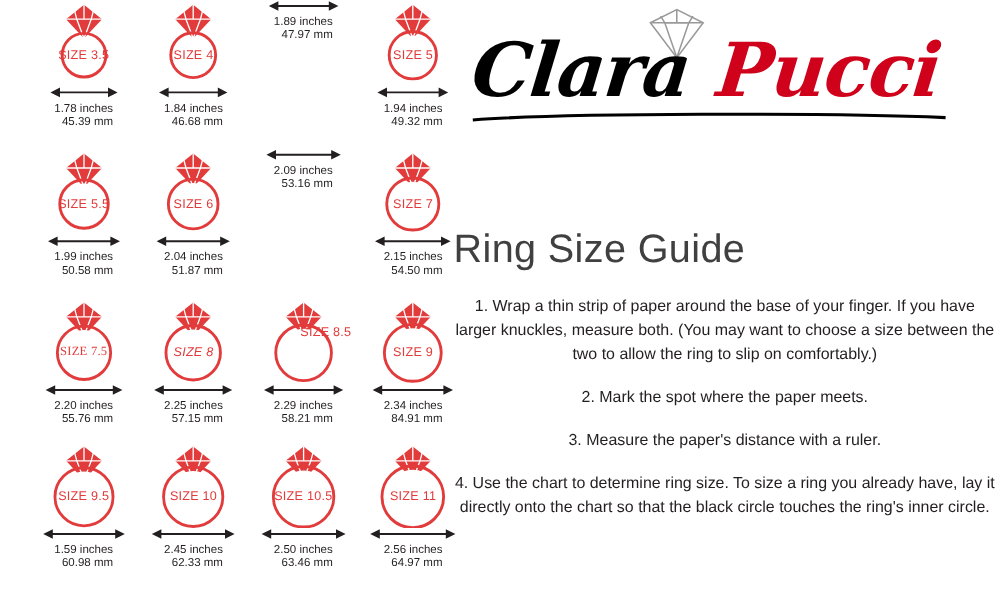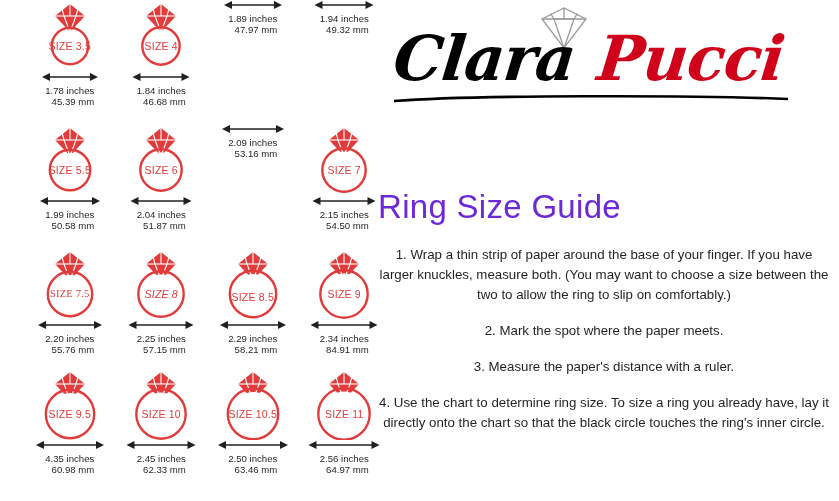--- a/index.html
+++ b/index.html
@@ -130,21 +130,21 @@
     top: 84px;
     width: 398px;
     height: 8px;
   }
 
   .guide-title {
     position: absolute;
     left: 12px;
     top: 188px;
     font-size: 33px;
-    color: #6d28d9;
+    color: #404040;
     letter-spacing: .3px;
   }
   .steps {
     position: absolute;
     left: 12px;
     top: 245px;
     width: 452px;
     text-align: center;
   }
   .step {
@@ -216,20 +216,34 @@
               <line x1="16" y1="7" x2="62" y2="7" stroke="#231f20" stroke-width="1.6"></line>
               <polygon points="10,7 18,3 18,11" fill="#231f20"></polygon>
               <polygon points="68,7 60,3 60,11" fill="#231f20"></polygon>
             </svg></div>
           <div class="meas">
             <div>1.89 inches</div>
             <div>47.97 mm</div>
           </div>
         </div>
         <div class="cell">
+          <div class="ring">
+            <svg width="80" height="70" viewBox="0 0 80 70">
+              <g fill="#e23b3b">
+                <path d="M25 14 L40 2 L55 14 L40 30 Z"></path>
+                <path d="M25 14 L55 14" stroke="#ffffff" stroke-width="1.1"></path>
+                <path d="M32 6.5 L34 14 L40 30" stroke="#ffffff" stroke-width="1.1" fill="none"></path>
+                <path d="M48 6.5 L46 14 L40 30" stroke="#ffffff" stroke-width="1.1" fill="none"></path>
+                <path d="M40 2 L40 14" stroke="#ffffff" stroke-width="1.1" fill="none"></path>
+              </g>
+              <circle cx="40" cy="44" r="19.7" fill="none" stroke="#e23b3b" stroke-width="2.4"></circle>
+              <circle cx="40" cy="44" r="16.5" fill="#ffffff"></circle>
+            </svg>
+            <span class="sizelabel" style="top: 38px;">SIZE 5</span>
+          </div>
           <div class="arrow"><svg width="78" height="14" viewBox="0 0 78 14">
               <line x1="15.5" y1="7" x2="62.5" y2="7" stroke="#231f20" stroke-width="1.6"></line>
               <polygon points="9.5,7 17.5,3 17.5,11" fill="#231f20"></polygon>
               <polygon points="68.5,7 60.5,3 60.5,11" fill="#231f20"></polygon>
             </svg></div>
           <div class="meas">
             <div>1.94 inches</div>
             <div>49.32 mm</div>
           </div>
         </div>
@@ -379,21 +393,21 @@
               <g fill="#e23b3b">
                 <path d="M25 14 L40 2 L55 14 L40 30 Z"></path>
                 <path d="M25 14 L55 14" stroke="#ffffff" stroke-width="1.1"></path>
                 <path d="M32 6.5 L34 14 L40 30" stroke="#ffffff" stroke-width="1.1" fill="none"></path>
                 <path d="M48 6.5 L46 14 L40 30" stroke="#ffffff" stroke-width="1.1" fill="none"></path>
                 <path d="M40 2 L40 14" stroke="#ffffff" stroke-width="1.1" fill="none"></path>
               </g>
               <circle cx="40" cy="44" r="23.2" fill="none" stroke="#e23b3b" stroke-width="2.4"></circle>
               <circle cx="40" cy="44" r="20" fill="#ffffff"></circle>
             </svg>
-            <span class="sizelabel" style="top: 41px;">SIZE 8.5</span>
+            <span class="sizelabel" style="top: 21px; text-align: right;">SIZE 8.5</span>
           </div>
           <div class="arrow"><svg width="78" height="14" viewBox="0 0 78 14">
               <line x1="12" y1="7" x2="66" y2="7" stroke="#231f20" stroke-width="1.6"></line>
               <polygon points="6,7 14,3 14,11" fill="#231f20"></polygon>
               <polygon points="72,7 64,3 64,11" fill="#231f20"></polygon>
             </svg></div>
           <div class="meas">
             <div>2.29 inches</div>
             <div>58.21 mm</div>
           </div>
@@ -439,21 +453,21 @@
               <circle cx="40" cy="44" r="21" fill="#ffffff"></circle>
             </svg>
             <span class="sizelabel" style="top: 38px;">SIZE 9.5</span>
           </div>
           <div class="arrow"><svg width="78" height="14" viewBox="0 0 78 14">
               <line x1="11" y1="7" x2="67" y2="7" stroke="#231f20" stroke-width="1.6"></line>
               <polygon points="5,7 13,3 13,11" fill="#231f20"></polygon>
               <polygon points="73,7 65,3 65,11" fill="#231f20"></polygon>
             </svg></div>
           <div class="meas">
-            <div>4.35 inches</div>
+            <div>1.59 inches</div>
             <div>60.98 mm</div>
           </div>
         </div>
         <div class="cell">
           <div class="ring">
             <svg width="80" height="70" viewBox="0 0 80 70">
               <g fill="#e23b3b">
                 <path d="M25 14 L40 2 L55 14 L40 30 Z"></path>
                 <path d="M25 14 L55 14" stroke="#ffffff" stroke-width="1.1"></path>
                 <path d="M32 6.5 L34 14 L40 30" stroke="#ffffff" stroke-width="1.1" fill="none"></path>

